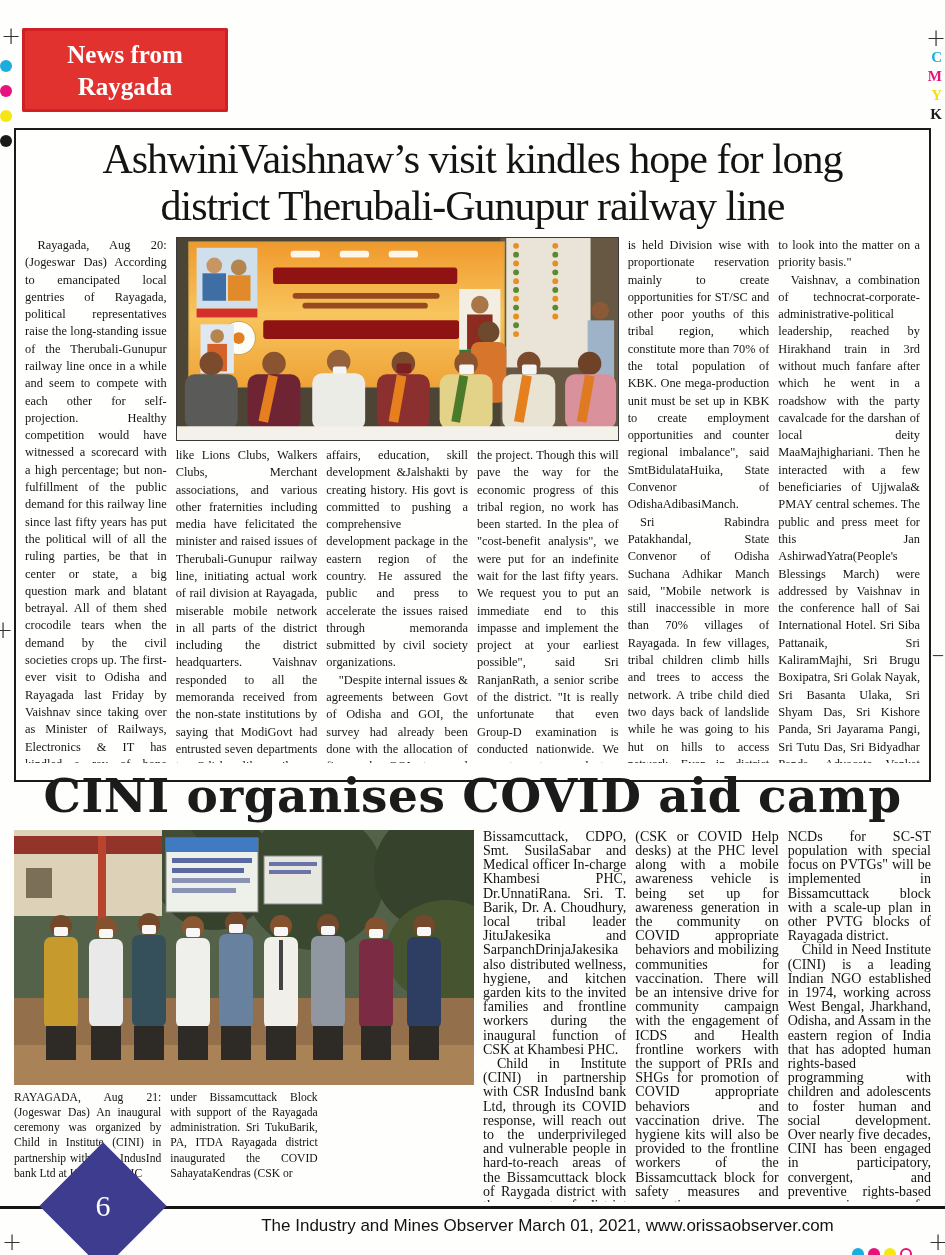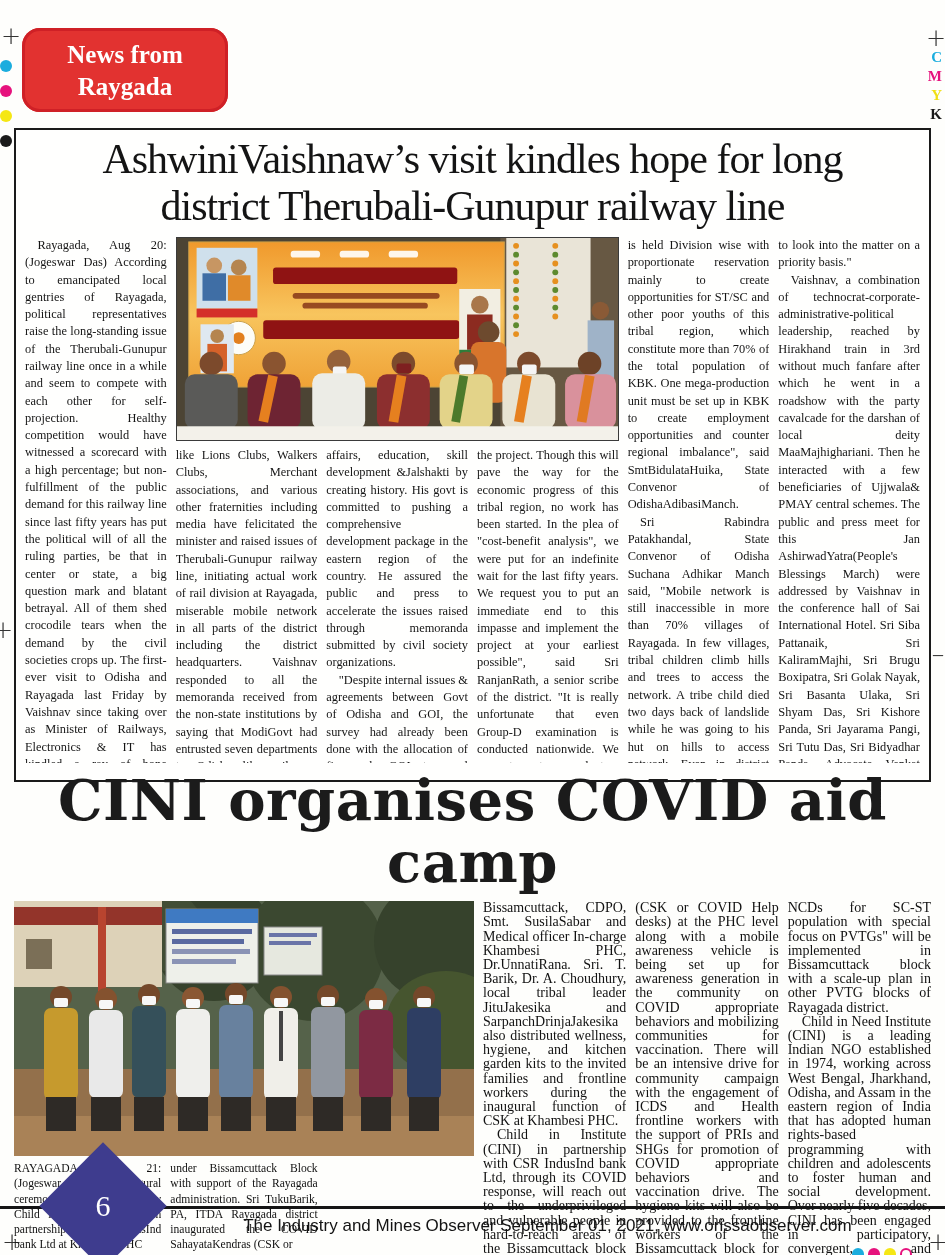--- a/index.html
+++ b/index.html
@@ -7,21 +7,21 @@
         font-family:"Liberation Serif",serif;color:#111;}
 
   
   .plus{position:absolute;font-family:"DejaVu Sans",sans-serif;font-size:24px;font-weight:200;color:#333;line-height:1;}
   .regdot{position:absolute;width:12px;height:12px;border-radius:50%;}
   .cmyk-letter{position:absolute;font-family:"Liberation Serif",serif;font-weight:bold;font-size:15px;line-height:1;}
   .dash-mark{position:absolute;font-size:20px;color:#333;line-height:1;}
 
   
   .badge{position:absolute;left:22px;top:28px;width:206px;height:84px;background:#e23230;
-         border-radius:18px;box-shadow:inset 0 0 0 3px #cf2026;color:#fff;text-align:center;
+         border-radius:2px;box-shadow:inset 0 0 0 3px #cf2026;color:#fff;text-align:center;
          font-weight:bold;font-size:25px;line-height:32px;padding-top:11px;box-sizing:border-box;}
 
   
   .a1-box{position:absolute;left:14px;top:128px;width:917px;height:654px;border:2px solid #1a1a1a;
           box-sizing:border-box;background:#fffffe;padding:4px 9px 6px;}
   .a1-headline{margin:2px 0 6px;text-align:center;font-weight:normal;color:#141414;
                font-size:42px;line-height:1.13;letter-spacing:-1px;}
   .a1-headline span{display:block;}
   .a1-grid{display:grid;grid-template-columns:repeat(6,1fr);grid-template-rows:204px 1fr;
            column-gap:9px;row-gap:6px;height:526px;}
@@ -32,21 +32,21 @@
              overflow:hidden;color:#151515;}
 
   .endmark{display:inline-block;position:relative;width:15px;height:10px;background:#c9242b;
            border-radius:5px;margin-left:3px;vertical-align:baseline;}
   .endmark::after{content:"";position:absolute;left:3px;right:3px;top:2px;bottom:2px;
                   border:1px solid #fff;border-radius:3px;}
 
   
   .a2{position:absolute;left:14px;top:770px;width:917px;}
   .a2-headline{margin:0 0 8px;text-align:center;font-family:"DejaVu Serif",serif;font-weight:bold;
-               font-size:56px;line-height:1.1;letter-spacing:0.5px;color:#1b1b1b;}
+               font-size:47px;line-height:1.1;letter-spacing:0.5px;color:#1b1b1b;}
   .a2-grid{display:grid;grid-template-columns:460px 1fr 1fr 1fr;column-gap:9px;}
   .a2-left{display:flex;flex-direction:column;}
   .ph2{width:460px;height:255px;overflow:hidden;background:#55624a;}
   .caption-grid{display:grid;grid-template-columns:repeat(3,1fr);column-gap:9px;margin-top:5px;height:108px;}
   .caption-text{font-size:11.6px;line-height:15.2px;text-align:justify;white-space:pre-line;overflow:hidden;}
   .a2-col{height:372px;}
   .a2-col .bt2{font-size:14px;line-height:14.2px;text-align:justify;white-space:pre-line;overflow:hidden;height:100%;}
 
   
   .footer-rule{position:absolute;left:0;top:1206px;width:945px;height:3px;background:#151515;}
@@ -297,15 +297,15 @@
       <div class="a2-col">
         <div class="bt2"><span>NCDs for SC-ST population with special focus on PVTGs" will be implemented in Bissamcuttack block with a scale-up plan in other PVTG blocks of Rayagada district.
  Child in Need Institute (CINI) is a leading Indian NGO established in 1974, working across West Bengal, Jharkhand, Odisha, and Assam in the eastern region of India that has adopted human rights-based programming with children and adolescents to foster human and social development. Over nearly five decades, CINI has been engaged in participatory, convergent, and preventive rights-based programming for women, children, and adolescents in the areas of health, nutrition, education, and protection reaching out to 7 million people.</span><span class="endmark"></span></div>
       </div>
     </div>
   </div>
 
   <div class="footer-rule"></div>
   <div class="diamond"></div>
   <div class="page-num">6</div>
-  <div class="footer-text">The Industry and Mines Observer September 01, 2021, www.orissaobserver.com</div>
+  <div class="footer-text">The Industry and Mines Observer March 01, 2021, www.orissaobserver.com</div>
 
 </div>
 
 </body></html>

